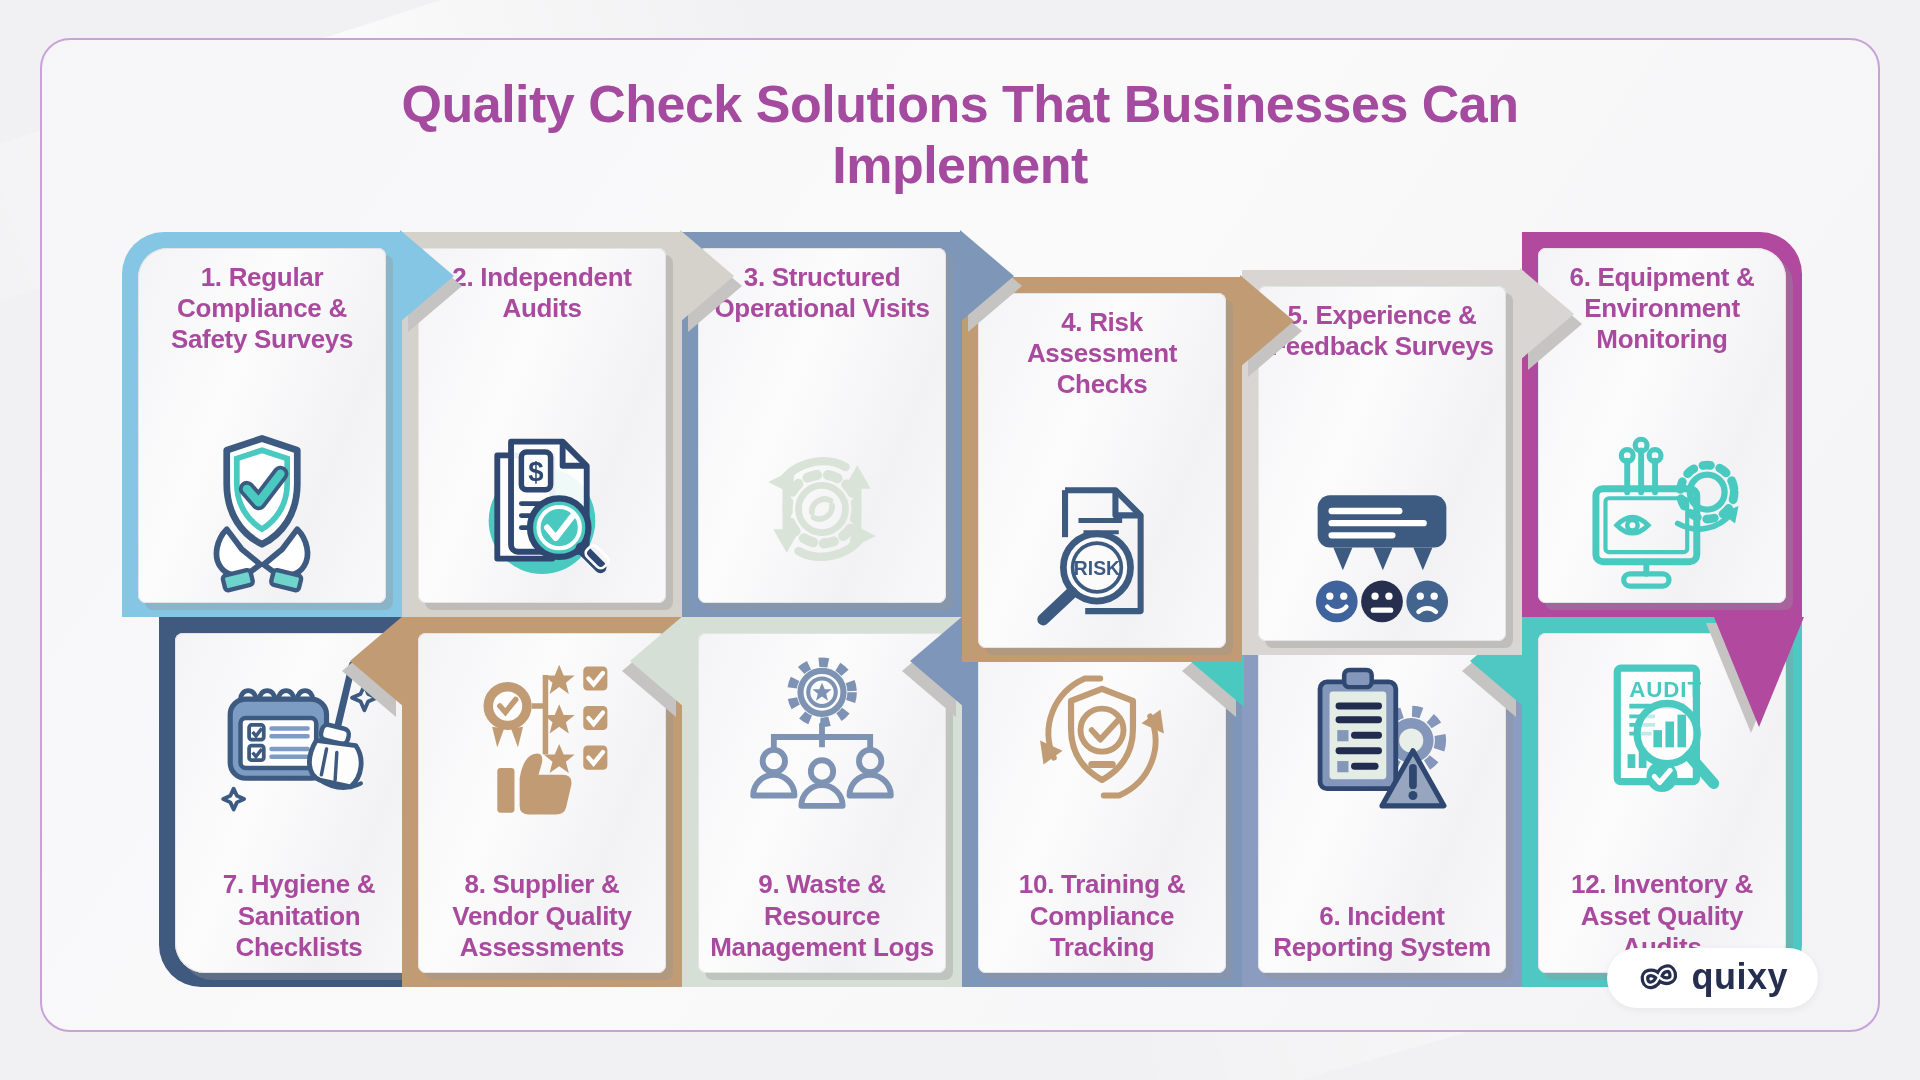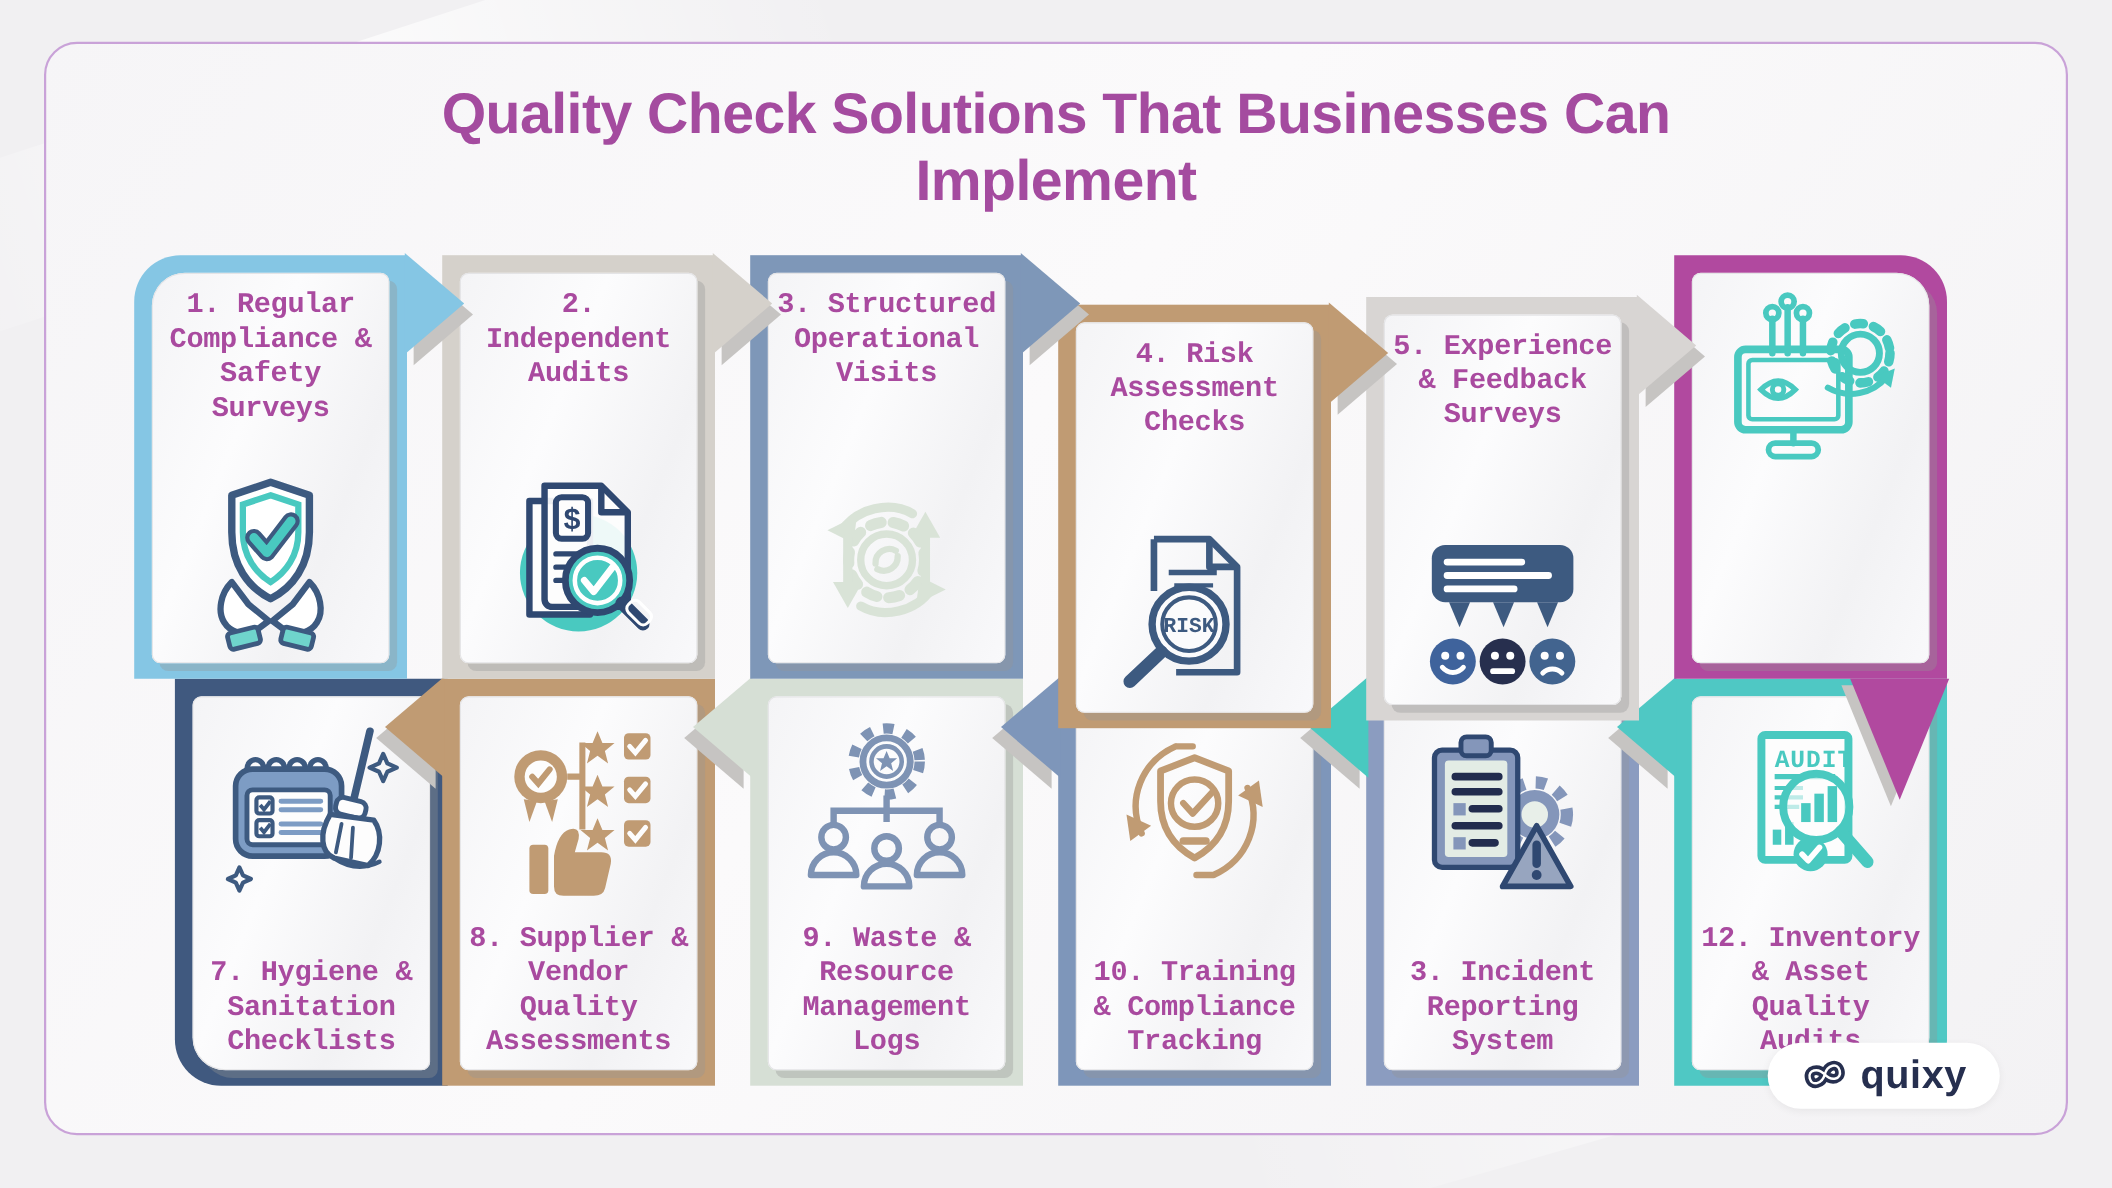--- a/index.html
+++ b/index.html
@@ -19,21 +19,21 @@
     background:linear-gradient(125deg,#f6f5f7 0%,#fbfafb 45%,#f3f2f4 100%);
   }
   .main-title{
     position:absolute;top:34px;left:50%;transform:translateX(-50%);
     width:1280px;text-align:center;
     font-size:52px;font-weight:bold;letter-spacing:-0.5px;line-height:1.18;
     color:#a44b9f;
   }
 
   
-  .card{position:absolute;width:248px;font-family:Liberation Mono, monospace;}
+  .card{position:absolute;width:280px;}
   .r1{top:192px;height:385px;}
   .r2{top:577px;height:370px;}
   .card{background:var(--frame);}
   .c1{left:80px;z-index:26;border-top-left-radius:42px;}
   .c2{left:360px;z-index:25;}
   .c3{left:640px;z-index:24;}
   .c4{left:920px;z-index:23;margin-top:45px;}
   .c5{left:1200px;z-index:22;margin-top:38px;}
   .c6{left:1480px;z-index:21;border-top-right-radius:42px;}
   .c7{left:80px;z-index:11;border-bottom-left-radius:42px;margin-left:37px;}
@@ -206,20 +206,21 @@
           <path d="M71 81 A7 7 0 0 1 81 81" fill="none" stroke="#fff" stroke-width="2.6" stroke-linecap="round"></path>
         </svg>
       </div>
     </div>
   </div>
 
   <div class="card r1 c6" style="--frame: #b1499f; --chev: #b1499f;">
     <div class="drop-shadow"></div>
     <div class="drop"></div>
     <div class="page">
+      <div class="card-title">6. Equipment &amp; Environment Monitoring</div>
       <div class="icon-wrap">
         <svg width="176" height="160" viewBox="0 0 100 92" fill="none" stroke="#49c9c0" stroke-linecap="round">
           <path d="M30 34 V16 M38 34 V10 M46 34 V16" stroke-width="3.4"></path>
           <circle cx="30" cy="13" r="3.4" stroke-width="3"></circle>
           <circle cx="38" cy="7" r="3.4" stroke-width="3"></circle>
           <circle cx="46" cy="13" r="3.4" stroke-width="3"></circle>
           <rect x="12" y="32" width="58" height="42" rx="4" stroke-width="4"></rect>
           <rect x="17.5" y="37.5" width="47" height="31" rx="2" stroke-width="2.4"></rect>
           <path d="M41 74 V81" stroke-width="3.4"></path>
           <rect x="28" y="81" width="26" height="7" rx="3.5" stroke-width="3"></rect>
@@ -362,21 +363,21 @@
           <rect x="24" y="46" width="6.5" height="6.5" fill="#8496ba"></rect>
           <path d="M34 49 H48" stroke="#222c4e" stroke-width="4" stroke-linecap="round"></path>
           <path d="M25 58 H48" stroke="#222c4e" stroke-width="4" stroke-linecap="round"></path>
           <rect x="24" y="64" width="6.5" height="6.5" fill="#8496ba"></rect>
           <path d="M34 67 H46" stroke="#222c4e" stroke-width="4" stroke-linecap="round"></path>
           <path d="M68 58 L86 90 H50 Z" fill="#97a5bf" stroke="#2f4871" stroke-width="3" stroke-linejoin="round"></path>
           <path d="M68 68 V78" stroke="#2f4871" stroke-width="4.5" stroke-linecap="round"></path>
           <circle cx="68" cy="84" r="2.6" fill="#2f4871"></circle>
         </svg>
       </div>
-      <div class="card-title">3. Incident Reporting System</div>
+      <div class="card-title">6. Incident Reporting System</div>
     </div>
   </div>
 
   <div class="card r2 c12" style="--frame: #4fc8c4; --chev: #4fc8c4;">
     <div class="chev-shadow"></div>
     <div class="chev"></div>
     <div class="page">
       <div class="icon-wrap">
         <svg width="176" height="172" viewBox="0 0 100 100">
           <rect x="24" y="10" width="46" height="66" rx="2" fill="#fdfdfd" stroke="#49c9c0" stroke-width="4.2"></rect>

